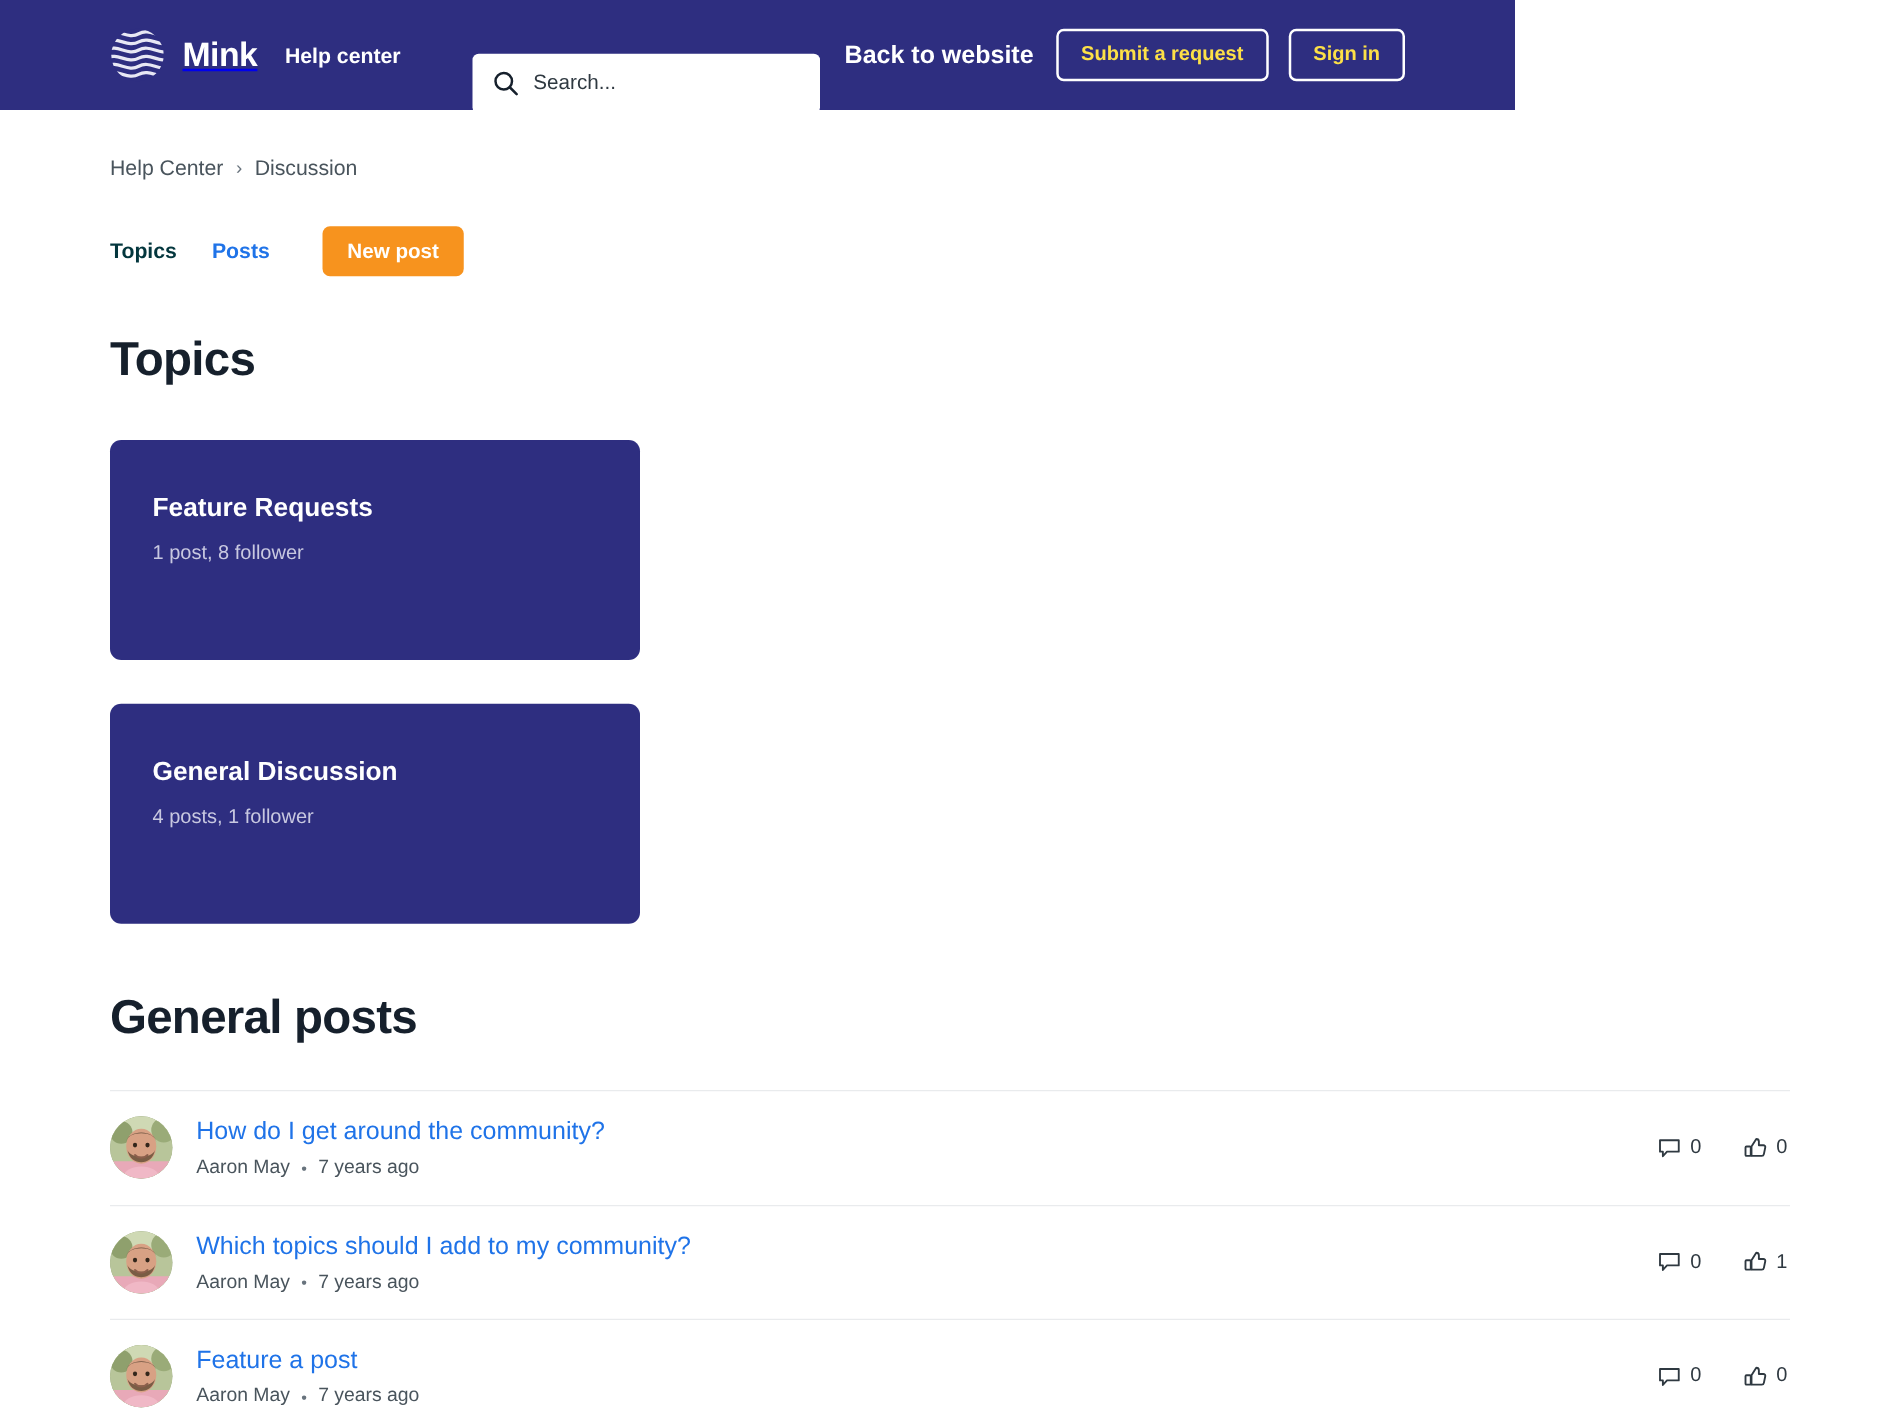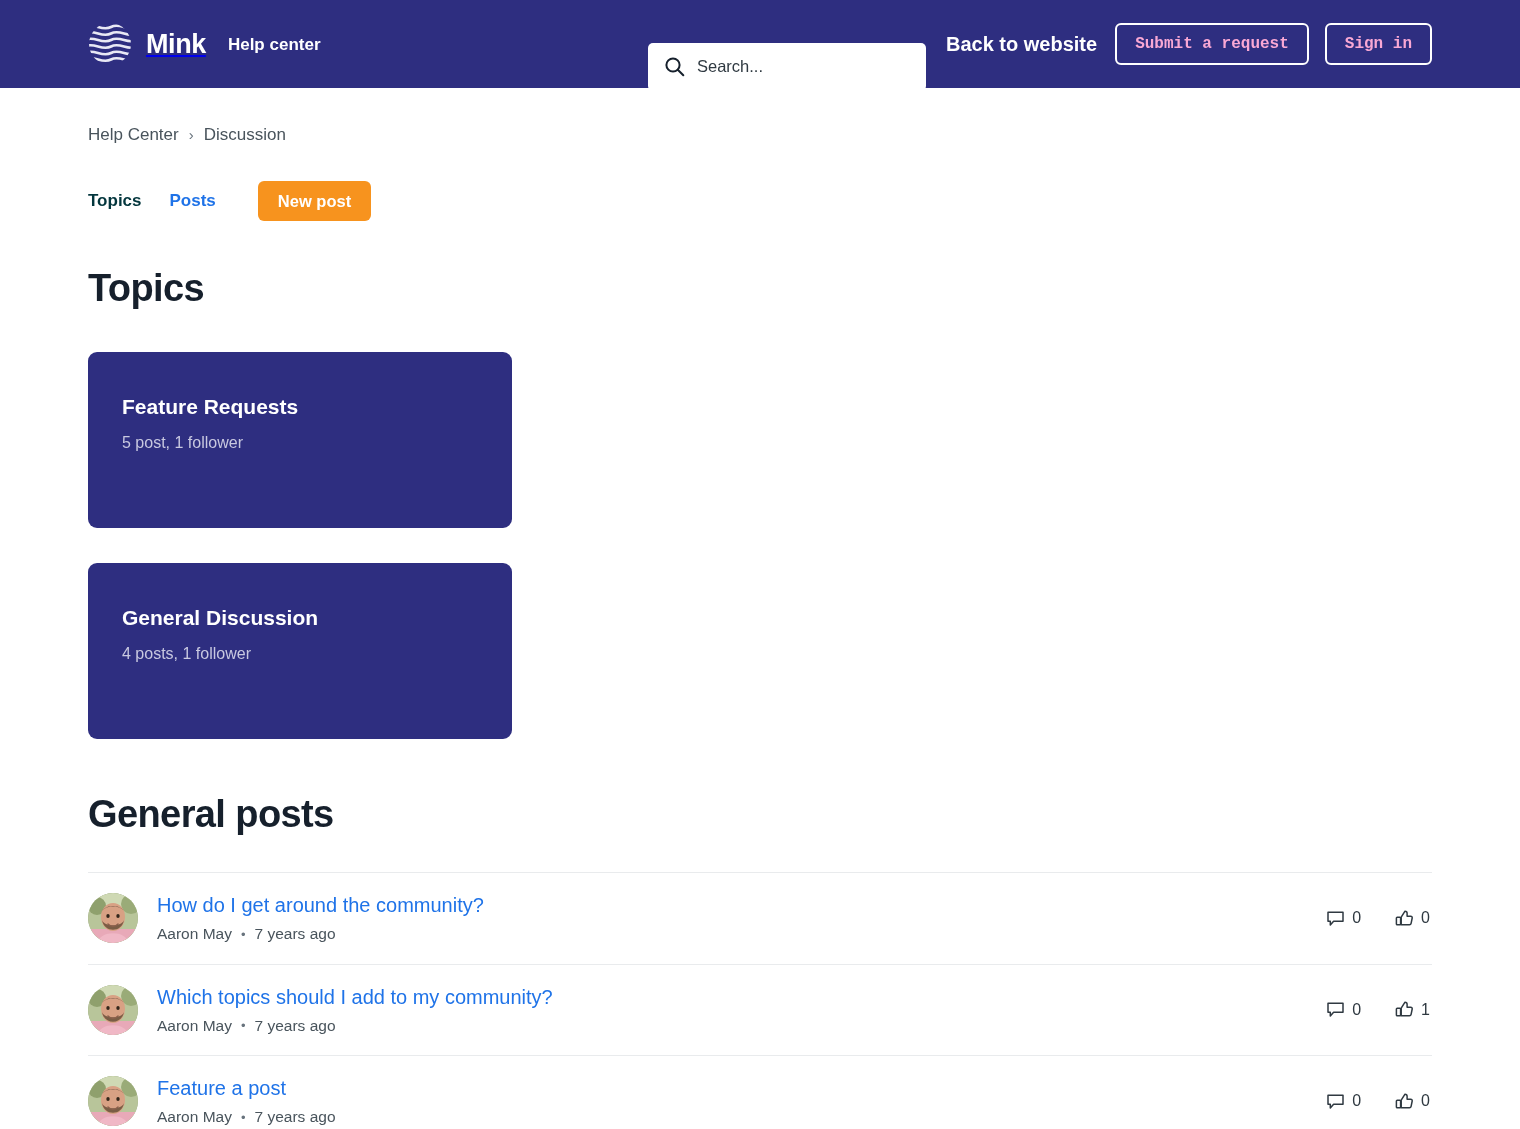--- a/index.html
+++ b/index.html
@@ -12,21 +12,21 @@
     -webkit-font-smoothing: antialiased;
   }
 
   
   .header {
     height: 88px;
     background: #2e2e80;
     display: flex;
     align-items: center;
     padding: 0 88px;
-    width: 1520px;
+    width: 1212px;
   }
 
   .brand {
     display: flex;
     align-items: center;
     gap: 14px;
     flex: 0 0 auto;
   }
 
   .logo-mark {
@@ -87,23 +87,23 @@
     font-weight: bold;
     text-decoration: none;
     margin-left: 20px;
     margin-right: 18px;
     white-space: nowrap;
   }
 
   .ghost-btn {
     border: 2px solid #ffffff;
     border-radius: 6px;
-    color: #f9a8d4;
+    color: #fde047;
     background: transparent;
-    font-family: Liberation Mono, monospace;
+    font-family: Liberation Sans, sans-serif;
     font-size: 16px;
     font-weight: bold;
     height: 42px;
     padding: 0 18px;
     display: inline-flex;
     align-items: center;
     justify-content: center;
     cursor: pointer;
     white-space: nowrap;
   }
@@ -331,21 +331,21 @@
     <a class="tab" href="#">Topics</a>
     <a class="tab link" href="#">Posts</a>
     <button class="new-post-btn">New post</button>
   </div>
 
   <h1 class="section-title">Topics</h1>
 
   <div class="cards">
     <a class="topic-card" href="#">
       <div class="topic-card-title">Feature Requests</div>
-      <div class="topic-card-meta">5 post, 1 follower</div>
+      <div class="topic-card-meta">1 post, 8 follower</div>
     </a>
     <a class="topic-card" href="#">
       <div class="topic-card-title">General Discussion</div>
       <div class="topic-card-meta">4 posts, 1 follower</div>
     </a>
   </div>
 
   <h1 class="section-title featured-heading">General posts</h1>
 
   <div class="post-list">

